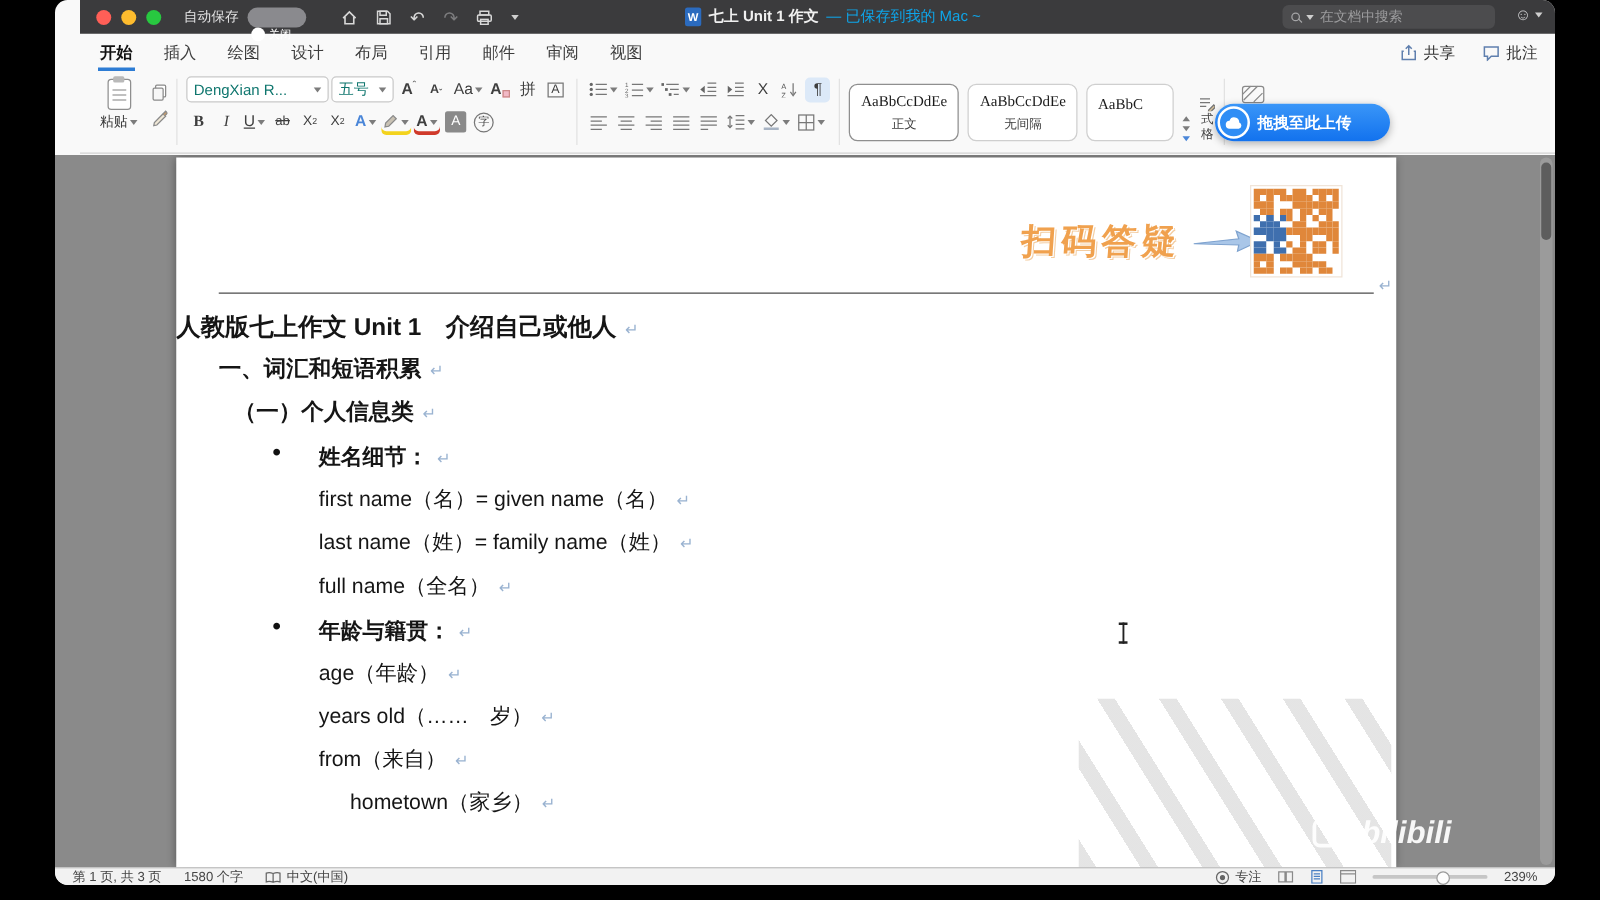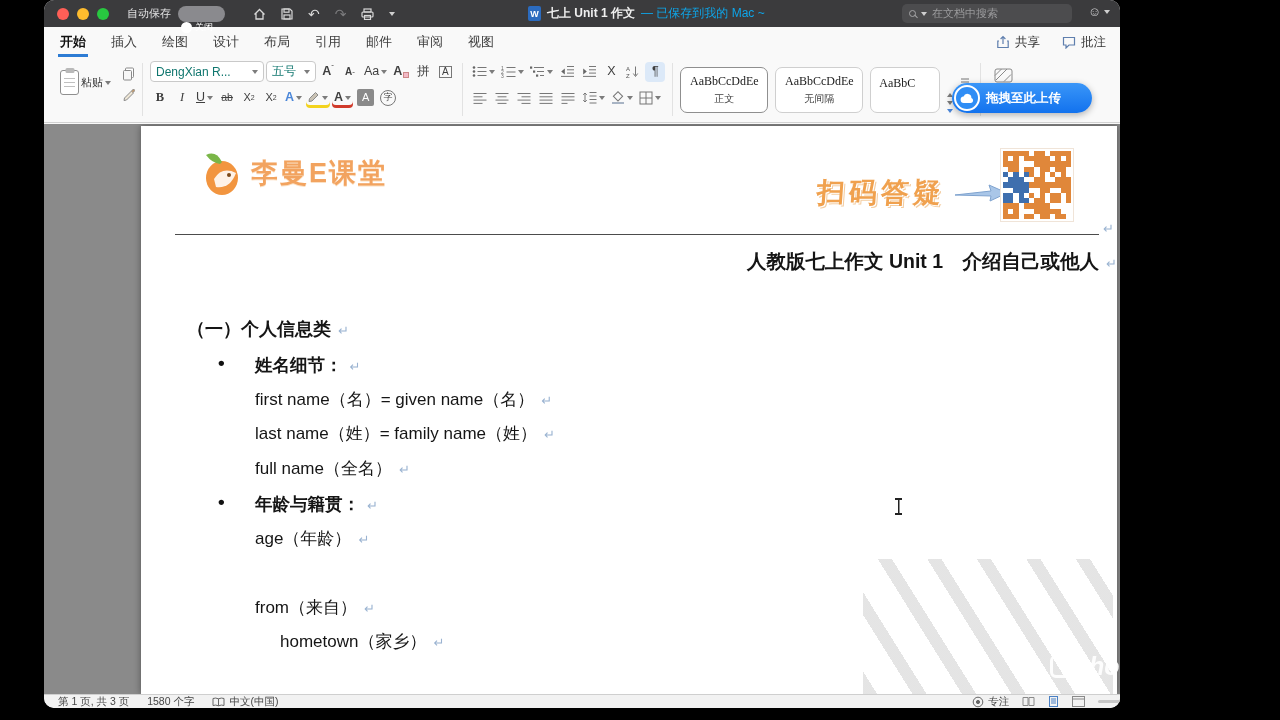--- a/index.html
+++ b/index.html
@@ -1,19 +1,19 @@
 <!DOCTYPE html>
 <html><head>
 <meta charset="utf-8">
 <style>
   * { margin:0; padding:0; box-sizing:border-box; }
   html,body { width:1280px; height:720px; }
   body { background:#000; font-family:"Liberation Sans",sans-serif; overflow:hidden; position:relative; }
 
-  .screen { position:absolute; left:44px; top:0; width:1076px; height:708px; border-radius:10px; overflow:hidden; background:#f9f9f9; }
+  .screen { position:absolute; left:44px; top:0; width:1200px; height:708px; border-radius:10px; overflow:hidden; background:#f9f9f9;padding-left:20px; }
 
   
   .titlebar { position:relative; height:27px; background:#3b3b3d; display:flex; align-items:center; }
   .lights { display:flex; gap:8px; margin-left:13px; }
   .tl { width:12px; height:12px; border-radius:50%; }
   .tl.red{background:#ff5f57}.tl.yel{background:#febc2e}.tl.grn{background:#28c840}
   .autosave-label { font-size:11px; color:#e3e3e4; margin-left:18px; }
   .toggle { width:47px; height:16px; border-radius:8px; background:#8a8a8e; display:flex; align-items:center; gap:3px; padding:0 3px; margin-left:7px; }
   .tg-knob { width:11px; height:11px; background:#fff; border-radius:50%; }
   .toggle span { font-size:9px; color:#fff;margin-top:28px; }
@@ -38,21 +38,21 @@
 
   
   .ribbon { position:relative; height:66px; background:#f9f9f9; border-bottom:1px solid #d2d2d2; display:flex; align-items:flex-start; padding:3px 6px 0 10px; }
   .sep { width:1px; align-self:stretch; background:#e2e2e2; margin:3px 7px 6px; }
   .rgroup { display:flex; flex-direction:column; gap:3px; }
   .rrow { display:flex; align-items:center; gap:2px; height:23px; }
   .rbtn { min-width:20px; height:20px; display:inline-flex; align-items:center; justify-content:center; border-radius:4px; font-size:12.5px; color:#3f3f3f; padding:0 2px; line-height:1; }
   .caret { width:0; height:0; border-left:3px solid transparent; border-right:3px solid transparent; border-top:4px solid #7c7c7c; display:inline-block; margin-left:2px; }
   .combo { display:flex; align-items:center; justify-content:space-between; border:1px solid #c9c9c9; background:#fff; border-radius:4px; height:21px; font-size:12px; color:#0f766e; padding:0 5px; gap:4px; }
   .paste-wrap { display:flex; gap:5px; }
-  .paste-btn { display:flex; flex-direction:row; align-items:center; gap:2px; padding:3px 6px 0; }
+  .paste-btn { display:flex; flex-direction:column; align-items:center; gap:2px; padding:3px 6px 0; }
   .clip-icon { width:19px; height:25px; border:1.5px solid #8f8f8f; border-radius:3px; background:#fff; position:relative; }
   .clip-icon::before { content:""; position:absolute; top:-3px; left:50%; transform:translateX(-50%); width:9px; height:5px; background:#b9b9b9; border-radius:1.5px; }
   .clip-icon::after { content:""; position:absolute; left:3px; right:3px; top:7px; height:11px; background:repeating-linear-gradient(#c0c0c0 0 1.5px,transparent 1.5px 4px); }
   .paste-label { display:flex; align-items:center; font-size:11px; color:#333; }
   .clip-side { display:flex; flex-direction:column; gap:7px; padding-top:7px; }
   .tA { font-weight:700; }
   .fx-b { font-weight:800; font-family:"Liberation Serif",serif; }
   .fx-i { font-style:italic; font-family:"Liberation Serif",serif; }
   .fx-u { text-decoration:underline; }
   .fx-s { text-decoration:line-through; }
@@ -86,21 +86,21 @@
   .logo-text { font-size:27px; font-weight:800; color:#f2a35f; letter-spacing:2px; text-shadow:0 1px 0 #fbe0c4; }
   .header-art { position:absolute; left:676px; top:48px; display:flex; align-items:center; gap:8px; }
   .art-text { font-family:"Liberation Serif",serif; font-size:28px; font-weight:900; color:#f0a14e; letter-spacing:4px; transform:skewX(-4deg); text-shadow:1px 1px 0 #fff,2px 2px 0 #f3cda2; white-space:nowrap; }
   .qr { position:absolute; left:859px; top:22px; width:74px; height:74px; background:#fff; border:1px solid #f0e4d8; display:grid; grid-template-columns:repeat(13,1fr); grid-template-rows:repeat(13,1fr); padding:2px; }
   .header-rule { position:absolute; left:34px; top:108px; width:924px; border-top:1.5px solid #4c4c4c; }
   .solo-mark { position:absolute; color:#9ab3d1; font-size:13px; }
   .solo-mark::after { content:"↵"; }
 
   .dline { position:absolute; white-space:nowrap; color:#151515; font-size:17px; }
   .dline::after { content:"↵"; color:#9ab3d1; font-size:13px; margin-left:7px; font-weight:400; }
-  .l-title { left:0; width:100%; text-align:right; font-size:19.5px; font-weight:700; }
+  .l-title { left:0; width:100%; text-align:left; font-size:19.5px; font-weight:700; }
   .l-h1 { left:34px; font-size:18px; font-weight:700; }
   .l-h2 { left:46px; font-size:18px; font-weight:700; }
   .l-bh { left:114px; font-size:17.5px; font-weight:700; }
   .l-bh::before { content:"•"; position:absolute; left:-37px; top:-1px; font-size:19px; color:#111; }
   .l-b { left:114px; }
 
   .ibeam { position:absolute; left:753px; top:372px; width:9px; height:17px; background:linear-gradient(#222,#222) 50% 0/1.5px 100% no-repeat; }
   .ibeam::before,.ibeam::after { content:""; position:absolute; left:1px; right:1px; height:1.6px; background:#222; }
   .ibeam::before { top:0; } .ibeam::after { bottom:0; }
 
@@ -422,29 +422,20 @@
             <path d="M4 10a3.2 3.2 0 0 1-.4-6.4A4 4 0 0 1 11.4 5 2.6 2.6 0 0 1 11 10z"></path>
           </svg>
       </span>
       <span class="lbl">拖拽至此上传</span>
     </div>
   </div>
 
   <div class="docarea">
     <div class="page">
 
-      <div class="logo">
-        <svg width="46" height="50" viewBox="0 0 46 50">
-          <ellipse cx="21" cy="30" rx="16" ry="17" fill="#f2953f"></ellipse>
-          <path d="M21 14 Q15 2 5 7 Q11 15 19 16 Z" fill="#7ab648"></path>
-          <path d="M13 31 Q21 18 35 25 Q29 41 15 39 Z" fill="#fff" opacity="0.88"></path>
-          <circle cx="28" cy="27" r="2" fill="#7c4a1a"></circle>
-        </svg>
-        <span class="logo-text">李曼E课堂</span>
-      </div>
 
       <div class="header-art">
         <span class="art-text">扫码答疑</span>
         <svg width="56" height="20">
             <polygon points="2,12 38,8 36,2 54,10 37,18 38,13" fill="#a9c6e8" stroke="#7fa3cf"></polygon>
           </svg>
       </div>
       <div class="qr">
           <div style="background: rgb(224, 135, 58);"></div>
           <div style="background: rgb(224, 135, 58);"></div>
@@ -615,37 +606,39 @@
           <div style="background: rgb(224, 135, 58);"></div>
           <div style="background: rgb(224, 135, 58);"></div>
           <div></div>
         </div>
 
       <div class="header-rule"></div>
       <span class="solo-mark" style="left:962px; top:95px;"></span>
 
       <div class="dline l-title" style="top:122px;">人教版七上作文 Unit 1　介绍自己或他人</div>
 
+      <div class="dline l-h1" style="top:157px;">一、词汇和短语积累</div>
       <div class="dline l-h2" style="top:191px;">（一）个人信息类</div>
       <div class="dline l-bh" style="top:227px;">姓名细节：</div>
       <div class="dline l-b" style="top:296px;">last name（姓）= family name（姓）</div>
       <div class="dline l-b" style="top:262px;">first name（名）= given name（名）</div>
       <div class="dline l-b" style="top:331px;">full name（全名）</div>
       <div class="dline l-bh" style="top:366px;">年龄与籍贯：</div>
       <div class="dline l-b" style="top:401px;">age（年龄）</div>
+      <div class="dline l-b" style="top:435px;">years old（……　岁）</div>
       <div class="dline l-b" style="top:470px;">from（来自）</div>
       <div class="dline l-b" style="top:504px;margin-left:25px;">hometown（家乡）</div>
 
       <div class="ibeam"></div>
       <div class="wm-strokes"></div>
     </div>
 
     <div class="bili">
       <span class="bili-tv"></span>
-      <span>hometown</span>
+      <span>bilibili</span>
     </div>
 
     <div class="vtrack"></div>
     <div class="vthumb"></div>
   </div>
 
   <div class="statusbar">
     <span class="sb-item">第 1 页, 共 3 页</span>
     <span class="sb-item">1580 个字</span>
     <span class="sb-item">

